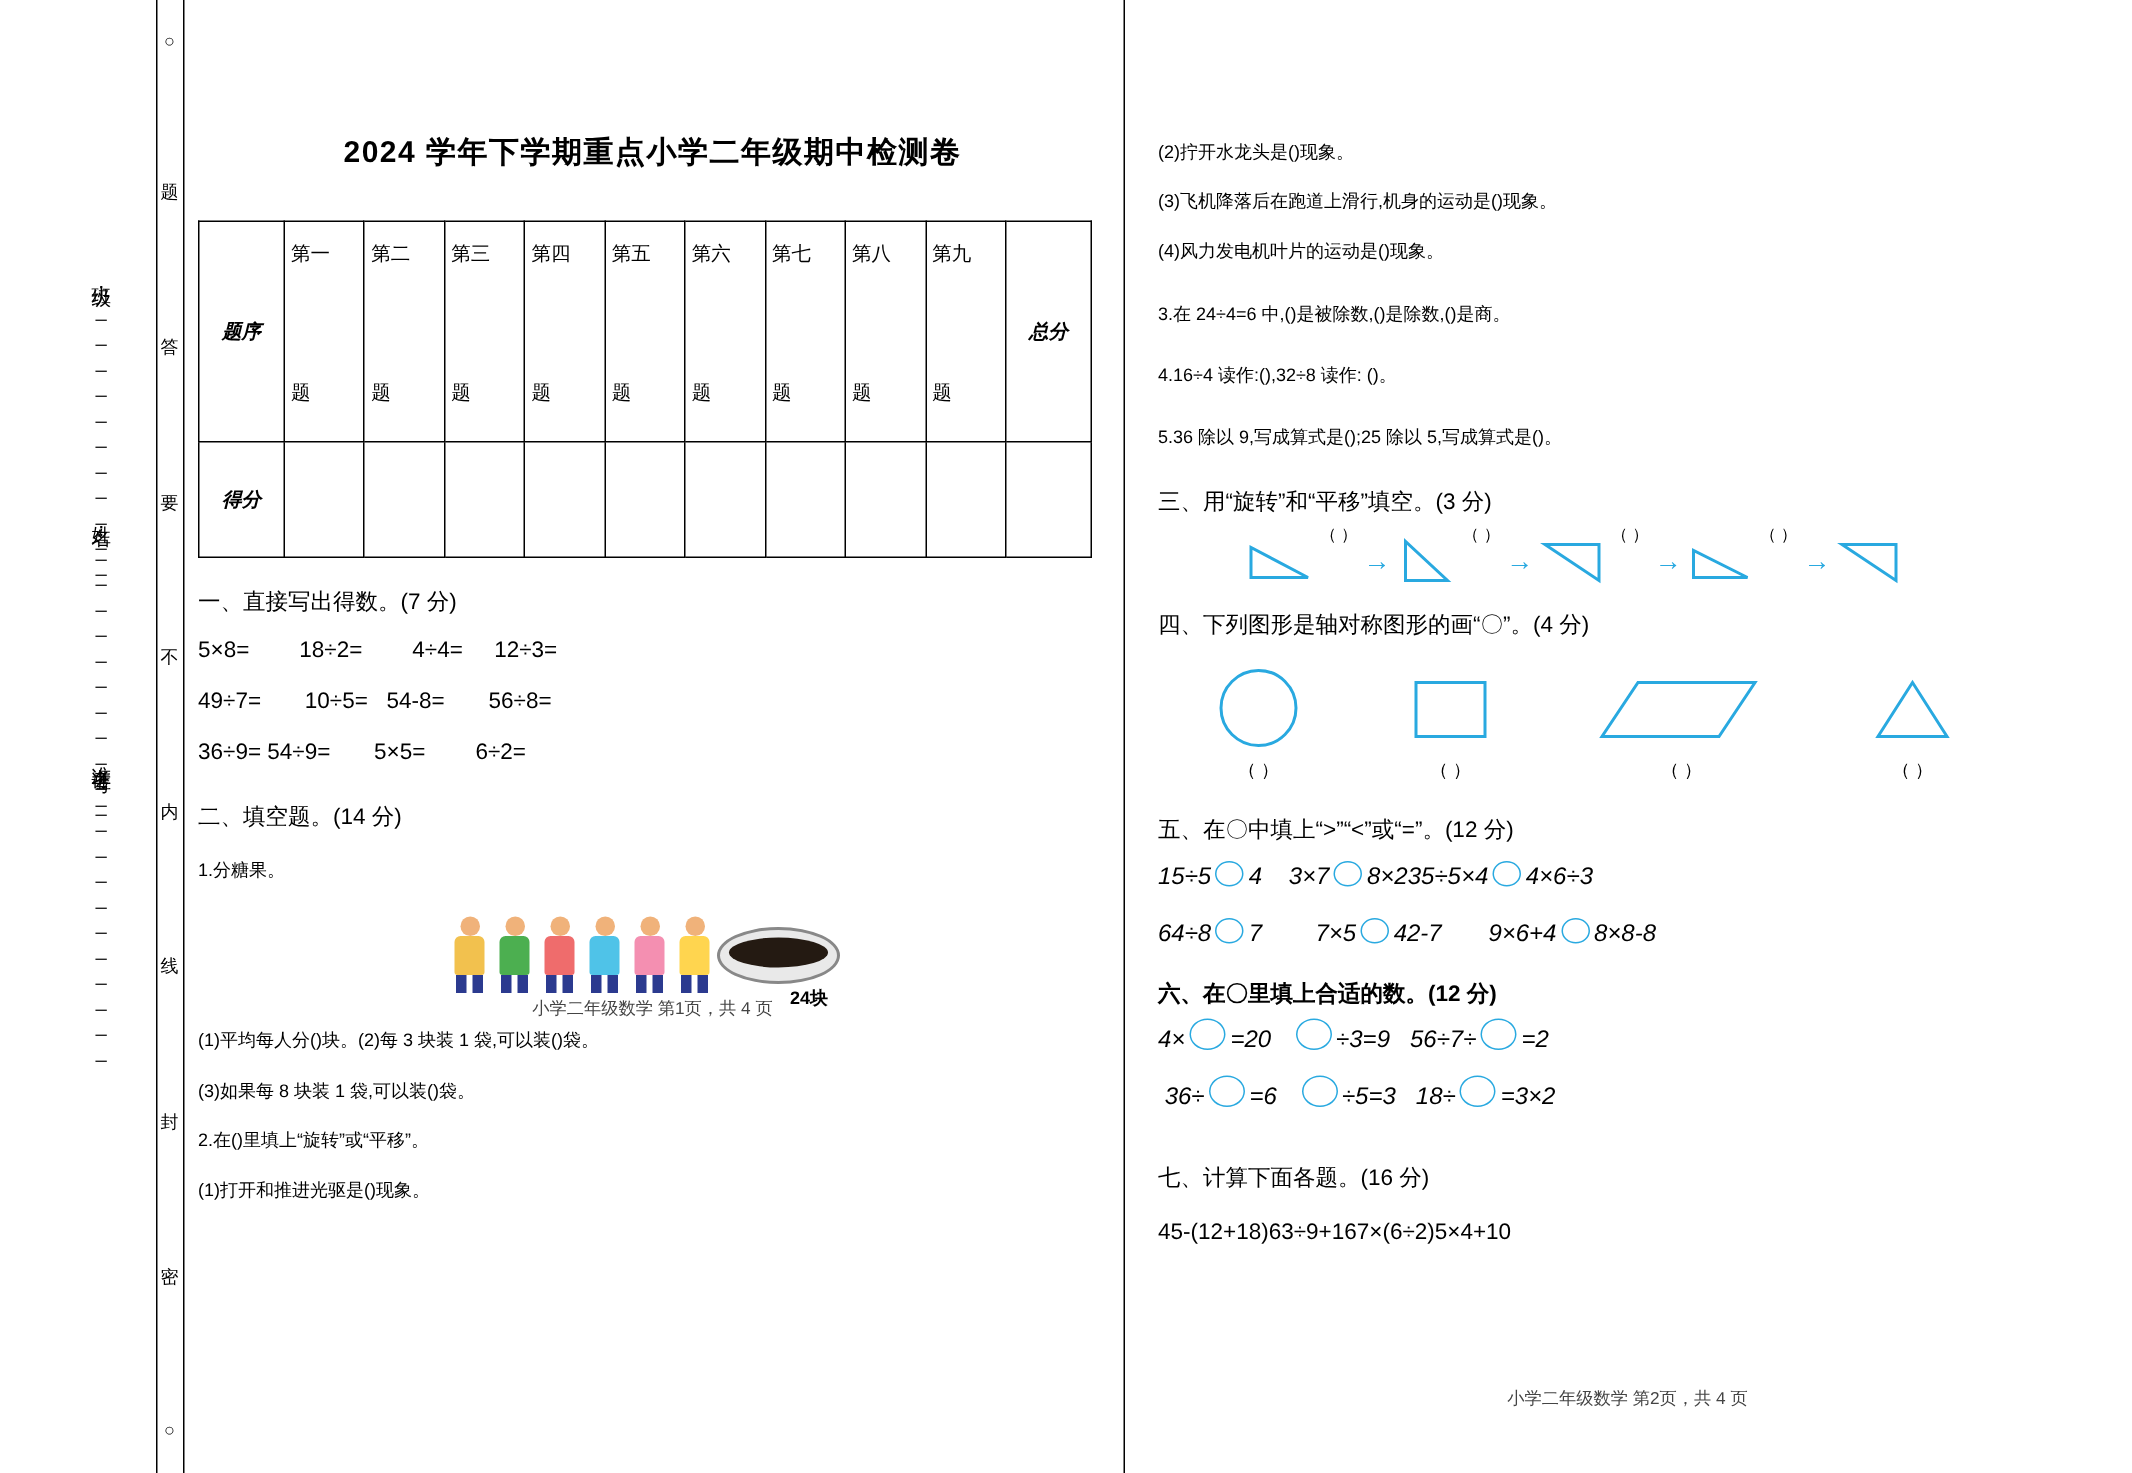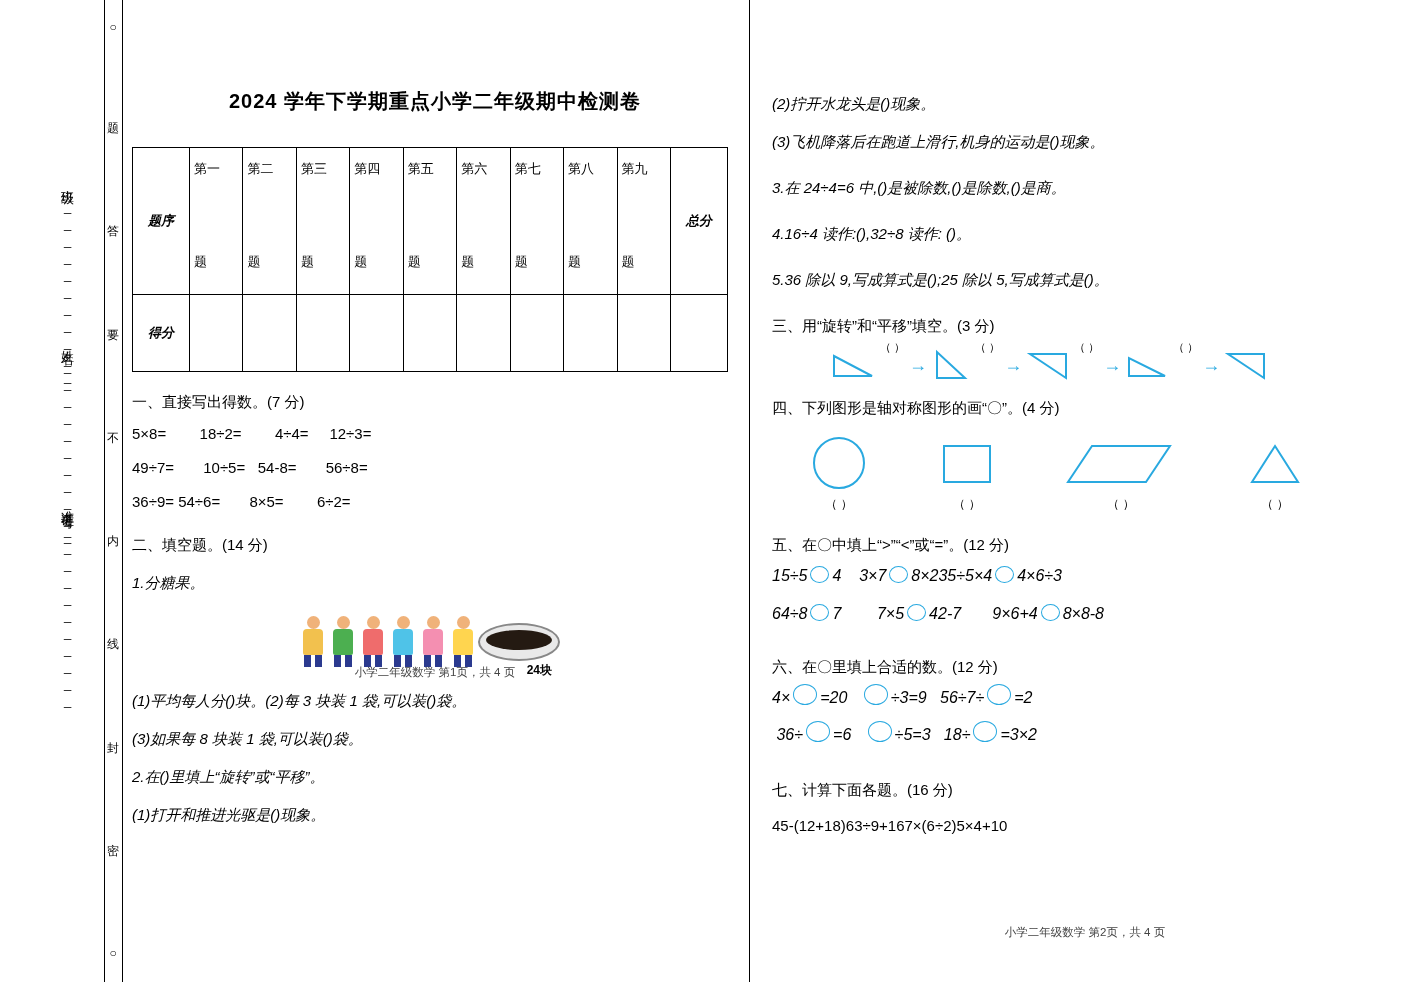--- a/index.html
+++ b/index.html
@@ -48,21 +48,21 @@
   }
   table.score td.hd{font-weight:bold;text-align:center;width:48px;vertical-align:middle;font-style:italic;}
   table.score tr.r1 td{height:118px;}
   table.score tr.r2 td{height:48px;vertical-align:middle;}
   .qname{display:block;line-height:1.15;}
   .qname i{font-style:normal;display:block;}
   .qname u{text-decoration:none;display:block;margin-top:78px;}
 
   .sec{font-size:15px;margin:18px 0 0 2px;line-height:1.6;}
   .calc{font-size:15px;margin:6px 0 0 2px;line-height:1.85;white-space:pre;}
-  .q{font-size:15px;margin:14px 0 0 2px;line-height:1.6;font-style:italic;}
+  .q{font-size:12px;margin:14px 0 0 2px;line-height:1.6;}
 
   .footer{
     position:absolute;bottom:42px;font-size:11.5px;color:#444;text-align:center;width:100%;
   }
 
   
   .candy{margin:10px 0 0 170px;width:260px;height:70px;position:relative;}
   .kid{position:absolute;bottom:8px;width:26px;}
   .kid .head{width:13px;height:13px;border-radius:50%;margin:0 auto;}
   .kid .body{width:20px;height:26px;margin:0 auto;border-radius:4px 4px 2px 2px;}
@@ -202,21 +202,21 @@
         <td></td>
         <td></td>
         <td></td>
       </tr>
     </tbody>
       </table>
 
     <div class="sec">一、直接写出得数。(7 分)</div>
     <div class="calc">5×8=        18÷2=        4÷4=     12÷3=</div>
     <div class="calc">49÷7=       10÷5=   54-8=       56÷8=</div>
-    <div class="calc">36÷9= 54÷6=       8×5=        6÷2=</div>
+    <div class="calc">36÷9= 54÷9=       5×5=        6÷2=</div>
 
     <div class="sec">二、填空题。(14 分)</div>
     <div class="q">1.分糖果。</div>
 
     <div class="candy">
       <div class="kid" style="left:0;">
         <div class="head" style="background:#f0b27a;"></div>
         <div class="body" style="background:#f2c14e;"></div>
         <div class="legs">
             <i></i>
@@ -273,20 +273,21 @@
     <div class="q">(3)如果每 8 块装 1 袋,可以装()袋。</div>
     <div class="q">2.在()里填上“旋转”或“平移”。</div>
     <div class="q">(1)打开和推进光驱是()现象。</div>
 
     <div class="footer">小学二年级数学 第1页，共 4 页</div>
   </div>
 
   <div class="colR">
     <div class="q" style="margin-top:92px;">(2)拧开水龙头是()现象。</div>
     <div class="q">(3)飞机降落后在跑道上滑行,机身的运动是()现象。</div>
+    <div class="q">(4)风力发电机叶片的运动是()现象。</div>
     <div class="q" style="margin-top:22px;">3.在 24÷4=6 中,()是被除数,()是除数,()是商。</div>
     <div class="q" style="margin-top:22px;">4.16÷4 读作:(),32÷8 读作: ()。</div>
     <div class="q" style="margin-top:22px;">5.36 除以 9,写成算式是();25 除以 5,写成算式是()。</div>
 
     <div class="sec" style="margin-top:22px;">三、用“旋转”和“平移”填空。(3 分)</div>
 
     <div class="rowshapes">
       <svg width="46" height="34" viewBox="0 0 46 34">
         <polygon points="4,28 42,28 4,8" fill="none" stroke="#29a9e0" stroke-width="2"></polygon>
       </svg>
@@ -345,21 +346,21 @@
     <div class="fillrow">
       <span>15÷5</span><span class="circ"></span><span>4</span>
       &nbsp;&nbsp;&nbsp;<span>3×7</span><span class="circ"></span><span>8×235÷5×4</span><span class="circ"></span><span>4×6÷3</span>
     </div>
     <div class="fillrow">
       <span>64÷8</span><span class="circ"></span><span>7</span>
       &nbsp;&nbsp;&nbsp;&nbsp;&nbsp;&nbsp;&nbsp;<span>7×5</span><span class="circ"></span><span>42-7</span>
       &nbsp;&nbsp;&nbsp;&nbsp;&nbsp;&nbsp;<span>9×6+4</span><span class="circ"></span><span>8×8-8</span>
     </div>
 
-    <div class="sec" style="margin-top:22px;">六、在〇里填上合适的数。(12 分)</div>
+    <div class="sec" style="margin-top:9px;font-weight:bold;">六、在〇里填上合适的数。(12 分)</div>
     <div class="fillrow">
       4×<span class="circ big"></span>=20 &nbsp;&nbsp;<span class="circ big"></span>÷3=9&nbsp;&nbsp; 56÷7÷<span class="circ big"></span>=2
     </div>
     <div class="fillrow">
       &nbsp;36÷<span class="circ big"></span>=6&nbsp;&nbsp; <span class="circ big"></span>÷5=3&nbsp;&nbsp; 18÷<span class="circ big"></span>=3×2
     </div>
 
     <div class="sec" style="margin-top:24px;">七、计算下面各题。(16 分)</div>
     <div class="calc" style="margin-top:10px;">45-(12+18)63÷9+167×(6÷2)5×4+10</div>
 

